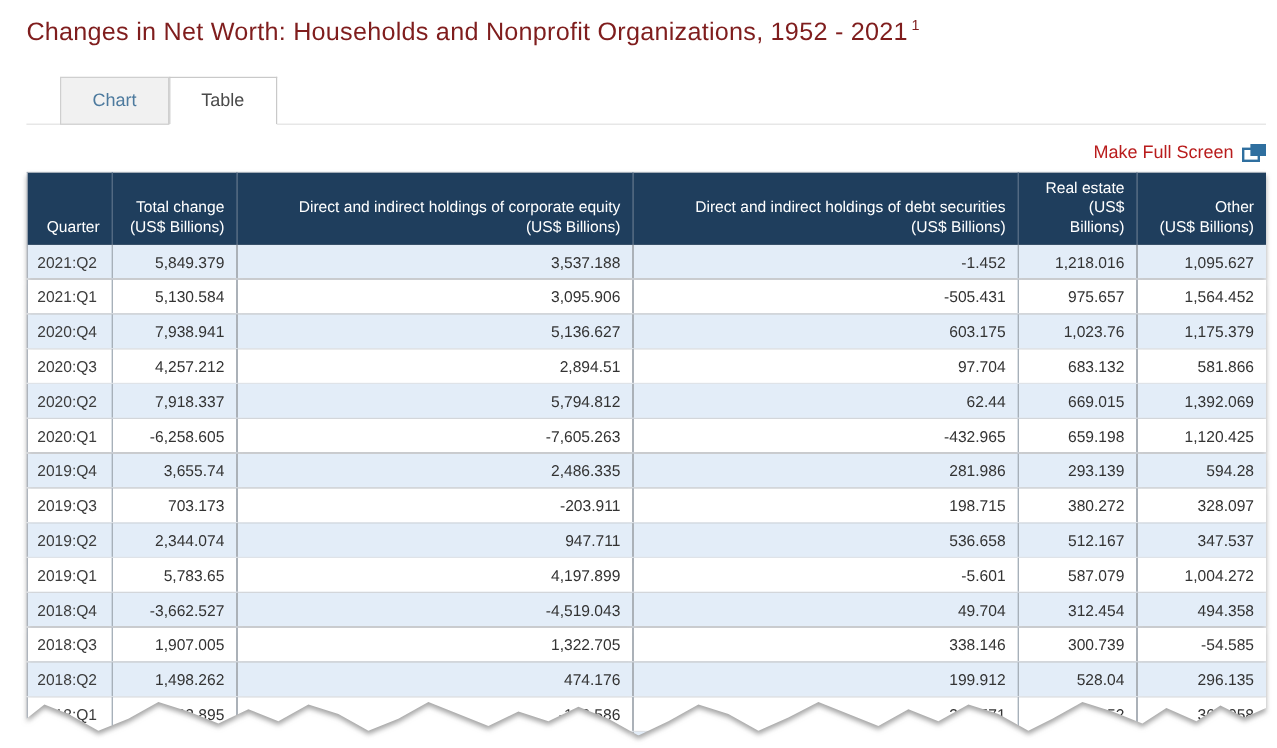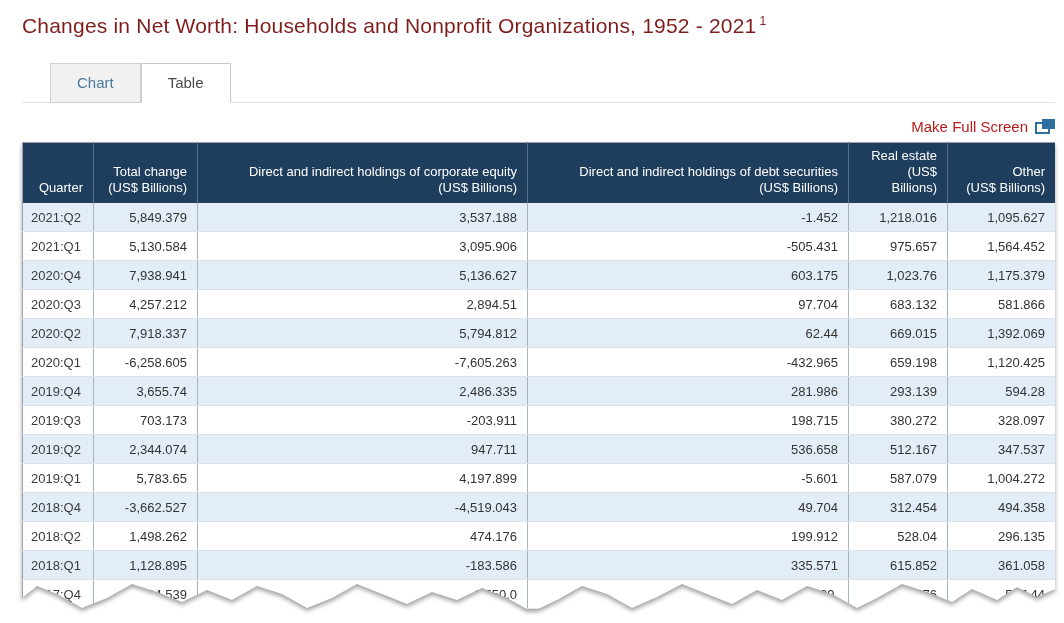--- a/index.html
+++ b/index.html
@@ -187,20 +187,28 @@
           </tr>
           <tr>
             <td class="q">2018:Q4</td>
             <td class="num">-3,662.527</td>
             <td class="num">-4,519.043</td>
             <td class="num">49.704</td>
             <td class="num">312.454</td>
             <td class="num">494.358</td>
           </tr>
           <tr>
+            <td class="q">2018:Q3</td>
+            <td class="num">1,907.005</td>
+            <td class="num">1,322.705</td>
+            <td class="num">338.146</td>
+            <td class="num">300.739</td>
+            <td class="num">-54.585</td>
+          </tr>
+          <tr>
             <td class="q">2018:Q2</td>
             <td class="num">1,498.262</td>
             <td class="num">474.176</td>
             <td class="num">199.912</td>
             <td class="num">528.04</td>
             <td class="num">296.135</td>
           </tr>
           <tr>
             <td class="q">2018:Q1</td>
             <td class="num">1,128.895</td>

